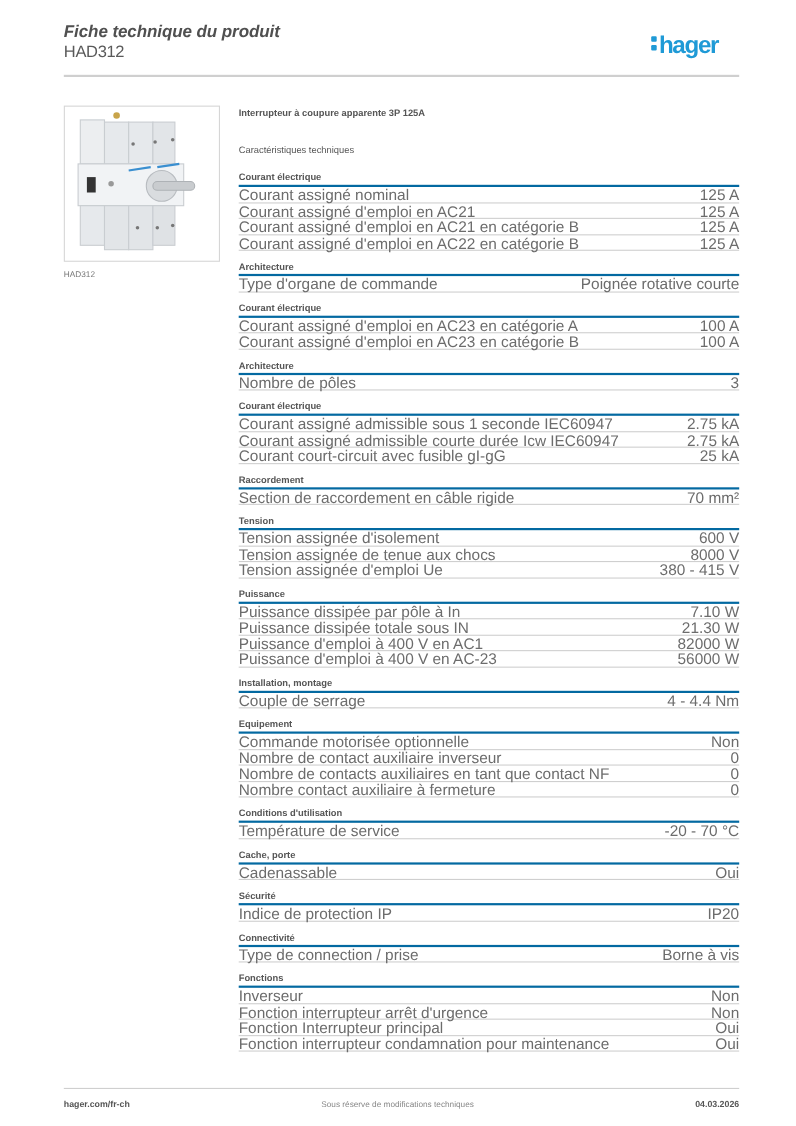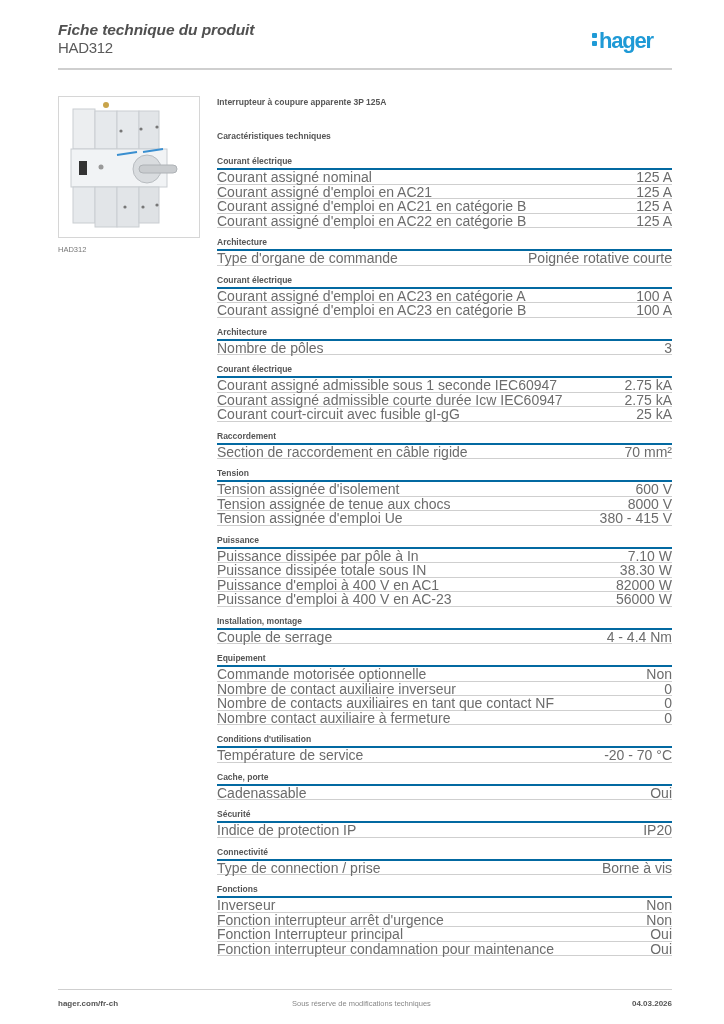--- a/index.html
+++ b/index.html
@@ -11,21 +11,21 @@
   .logo .dots { display: inline-block; width: 5px; height: 14px; position: relative; margin-right: 2px; vertical-align: 1px; }
   .logo .dots::before, .logo .dots::after { content: ""; position: absolute; left: 0; width: 5px; height: 5px; background: #1f9ad6; border-radius: 1px; }
   .logo .dots::before { top: 0; }
   .logo .dots::after { top: 8px; }
   .top-rule { position: absolute; left: 58px; top: 68px; width: 614px; height: 2px; background: #cfcfcf; }
 
   .img-box { position: absolute; left: 58px; top: 96px; width: 142px; height: 142px; border: 1px solid #d6d6d6; box-sizing: border-box; background: #fff; }
   .img-caption { position: absolute; left: 58px; top: 245px; font-size: 7.5px; color: #777; }
 
   .product-name { position: absolute; left: 217px; top: 97px; font-size: 8.5px; font-weight: bold; color: #555; }
-  .spec-title { position: absolute; left: 217px; top: 131px; font-size: 8.5px; font-weight: bold; color: #555; }
+  .spec-title { position: absolute; left: 217px; top: 131px; font-size: 8.5px; font-weight: normal; color: #555; }
 
   .specs { position: absolute; left: 217px; top: 155px; width: 455px; }
   .section { margin-bottom: 8px; }
   .section-head { font-size: 8.5px; font-weight: bold; color: #555; height: 13px; line-height: 13px; border-bottom: 2px solid #0369a1; }
   .row { display: flex; justify-content: space-between; font-size: 14px; color: #6c6c6c; height: 13.5px; line-height: 14px; border-bottom: 1px solid #cfcfcf; }
   .row .label { white-space: nowrap; }
   .row .value { white-space: nowrap; text-align: left; }
 
   .bottom-rule { position: absolute; left: 58px; top: 989px; width: 614px; height: 1px; background: #cfcfcf; }
   .footer-left { position: absolute; left: 58px; top: 999px; font-size: 8px; font-weight: bold; color: #555; }
@@ -158,21 +158,21 @@
       </div>
     </div>
     <div class="section">
       <div class="section-head">Puissance</div>
       <div class="row">
         <span class="label">Puissance dissipée par pôle à In</span>
         <span class="value">7.10 W</span>
       </div>
       <div class="row">
         <span class="label">Puissance dissipée totale sous IN</span>
-        <span class="value">38.30 W</span>
+        <span class="value">21.30 W</span>
       </div>
       <div class="row">
         <span class="label">Puissance d'emploi à 400 V en AC1</span>
         <span class="value">82000 W</span>
       </div>
       <div class="row">
         <span class="label">Puissance d'emploi à 400 V en AC-23</span>
         <span class="value">56000 W</span>
       </div>
     </div>

